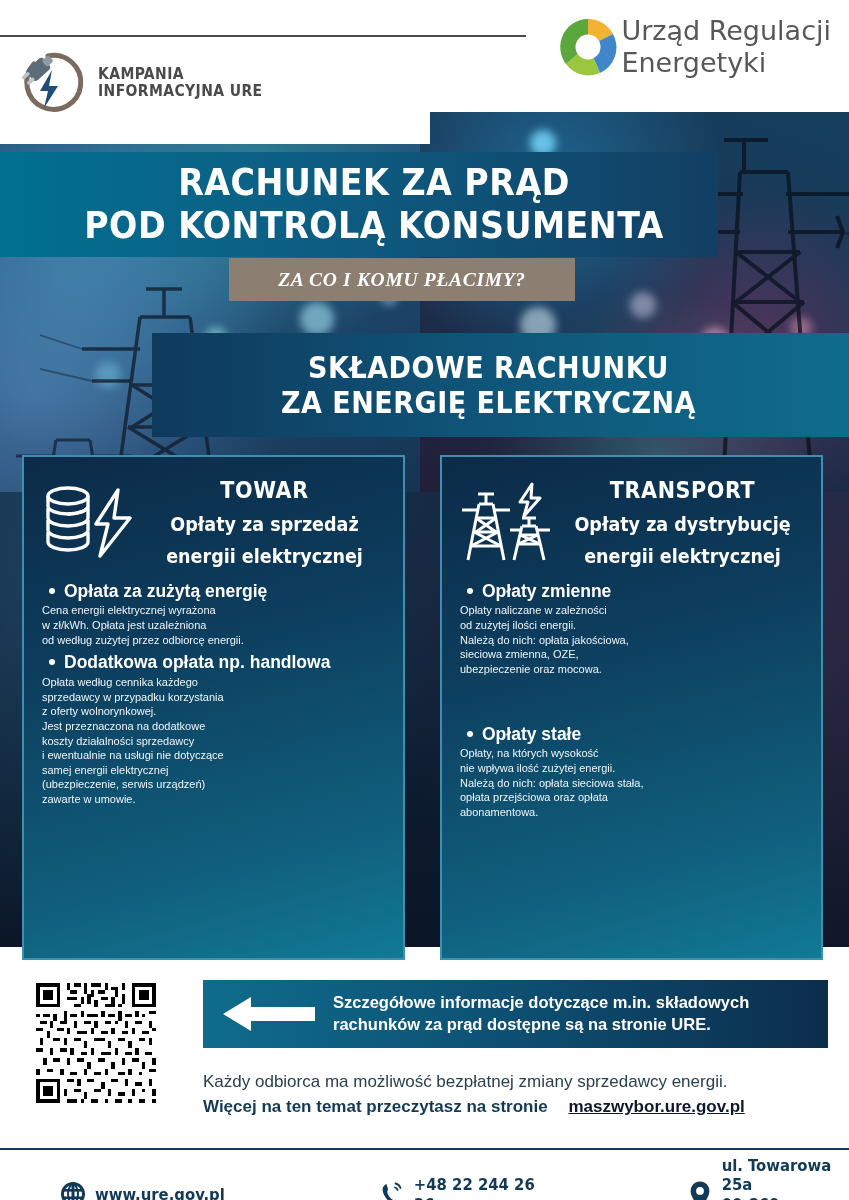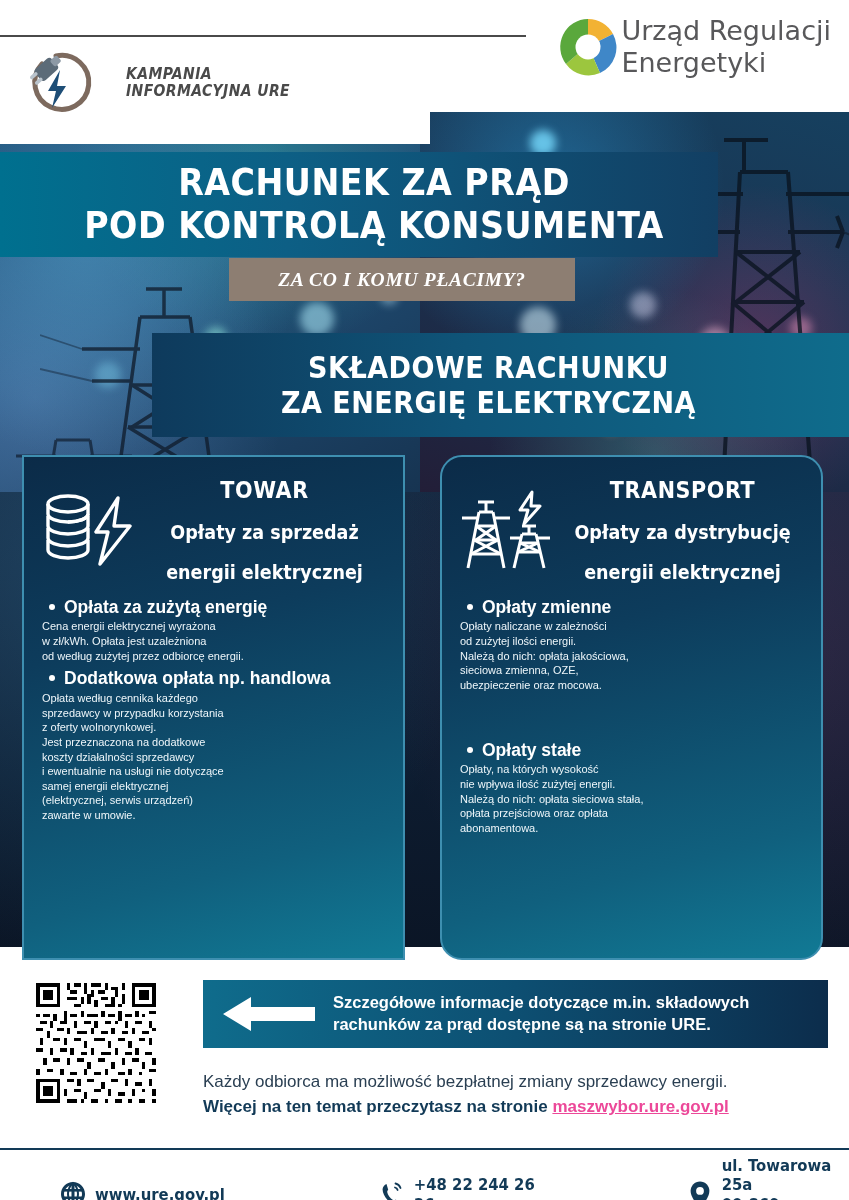--- a/index.html
+++ b/index.html
@@ -11,21 +11,21 @@
     position:relative;
     overflow:hidden;
   }
 
   .poster { position:relative; width:849px; height:1200px; background:#fff; }
 
   
   .header { position:absolute; left:0; top:0; width:849px; height:112px; background:#fff; z-index:30; }
   .header-rule { position:absolute; left:0; top:35px; width:526px; height:2px; background:#4a4a4a; }
 
-  .campaign { position:absolute; left:22px; top:48px; display:flex; align-items:center; gap:32px;font-style:italic; }
+  .campaign { position:absolute; left:14px; top:48px; display:flex; align-items:center; gap:12px; }
   .campaign-logo { width:72px; height:70px; flex:0 0 72px; }
   .campaign-text {
     font-family:"DejaVu Sans Condensed","Liberation Sans", sans-serif;
     font-weight:bold; font-size:15.5px; line-height:1.12;
     letter-spacing:0.4px; color:#4a4a4a; text-transform:uppercase;
   }
 
   .ure-logo { position:absolute; right:18px; top:14px; display:flex; align-items:center; }
   .ure-mark { width:66px; height:66px; flex:0 0 66px; }
   .ure-name { font-size:27px; line-height:1.2; color:#58585a; font-family:"DejaVu Sans","Liberation Sans",sans-serif; }
@@ -108,33 +108,33 @@
 
   
   .cards { position:absolute; left:0; top:455px; width:671px; height:505px; z-index:12; }
   .card {
     position:absolute; top:0; width:383px; height:505px;
     background:linear-gradient(165deg,#0b2b48 0%, #0d3c5c 35%, #10607e 78%, #117a95 100%);
     border:2px solid #3e8fb0;
     padding:20px 16px 14px 16px;
   }
   .card-left { left:22px; }
-  .card-right { left:440px;border-radius:22px; }
+  .card-right { left:440px; }
 
   .card-head { display:flex; align-items:center; gap:10px; margin-bottom:10px; }
   .card-icon { width:96px; height:86px; flex:0 0 96px; }
   .card-head-text { flex:1; text-align:center; padding-right:4px; }
   .card-kicker {
     font-family:"DejaVu Sans Condensed","Liberation Sans", sans-serif;
     font-weight:bold; color:#fff; font-size:23px; letter-spacing:0.6px;
     text-transform:uppercase; line-height:1.2;
   }
   .card-sub {
     font-family:"DejaVu Sans Condensed","Liberation Sans", sans-serif;
-    font-weight:bold; color:#fff; font-size:19.5px; line-height:1.26; margin-top:16px;
+    font-weight:bold; color:#fff; font-size:19.5px; line-height:1.26; margin-top:8px;
   }
 
   .card-body { padding:0 2px; }
   .bullet-block { margin-top:4px; }
   .bullet-head {
     color:#fff; font-weight:bold; font-size:17.5px; line-height:1.3;
     padding-left:22px; position:relative; margin-bottom:1px;
   }
   .bullet-head::before {
     content:""; position:absolute; left:7px; top:8px;
@@ -154,21 +154,21 @@
     display:flex; align-items:center; gap:18px; padding-left:20px;
   }
   .arrow-icon { width:92px; height:40px; flex:0 0 92px; }
   .callout-text {
     color:#fff; font-weight:bold; font-size:16.5px; line-height:1.32;
   }
 
   .note { position:absolute; left:203px; top:110px; width:640px; }
   .note-line1 { color:#2a3f52; font-size:17px; line-height:1.45; }
   .note-line2 { color:#123a57; font-size:17px; font-weight:bold; line-height:1.45; }
-  .note-link { text-decoration:underline; color:#ec4899; }
+  .note-link { text-decoration:underline; color:#0f172a;margin-left:16px; }
 
   
   .footer { position:absolute; left:0; top:1148px; width:849px; height:52px; background:#fff; z-index:22; }
   .footer-rule { position:absolute; left:0; top:0; width:849px; height:2px; background:#123a57; }
   .footer-items { position:absolute; left:0; top:8px; width:849px; display:flex; align-items:center; }
   .fitem { display:flex; align-items:center; gap:9px; }
   .fitem-1 { margin-left:60px; }
   .fitem-2 { margin-left:154px; }
   .fitem-3 { margin-left:146px; }
   .ficon { width:26px; height:30px; flex:0 0 26px; }
@@ -333,21 +333,21 @@
         <div class="bullet-block">
           <div class="bullet-head">Dodatkowa opłata  np. handlowa</div>
           <div class="bullet-text">
             <div>Opłata według cennika każdego</div>
             <div>sprzedawcy w przypadku korzystania</div>
             <div>z oferty wolnorynkowej.</div>
             <div>Jest przeznaczona na dodatkowe</div>
             <div>koszty działalności sprzedawcy</div>
             <div>i ewentualnie na usługi nie dotyczące</div>
             <div>samej energii elektrycznej</div>
-            <div>(elektrycznej, serwis urządzeń)</div>
+            <div>(ubezpieczenie, serwis urządzeń)</div>
             <div>zawarte w umowie.</div>
           </div>
         </div>
       </div>
     </div>
 
     <div class="card card-right">
       <div class="card-head">
         <svg class="card-icon" viewBox="0 0 96 86" aria-hidden="true">
           <g fill="none" stroke="#fff" stroke-width="3">

